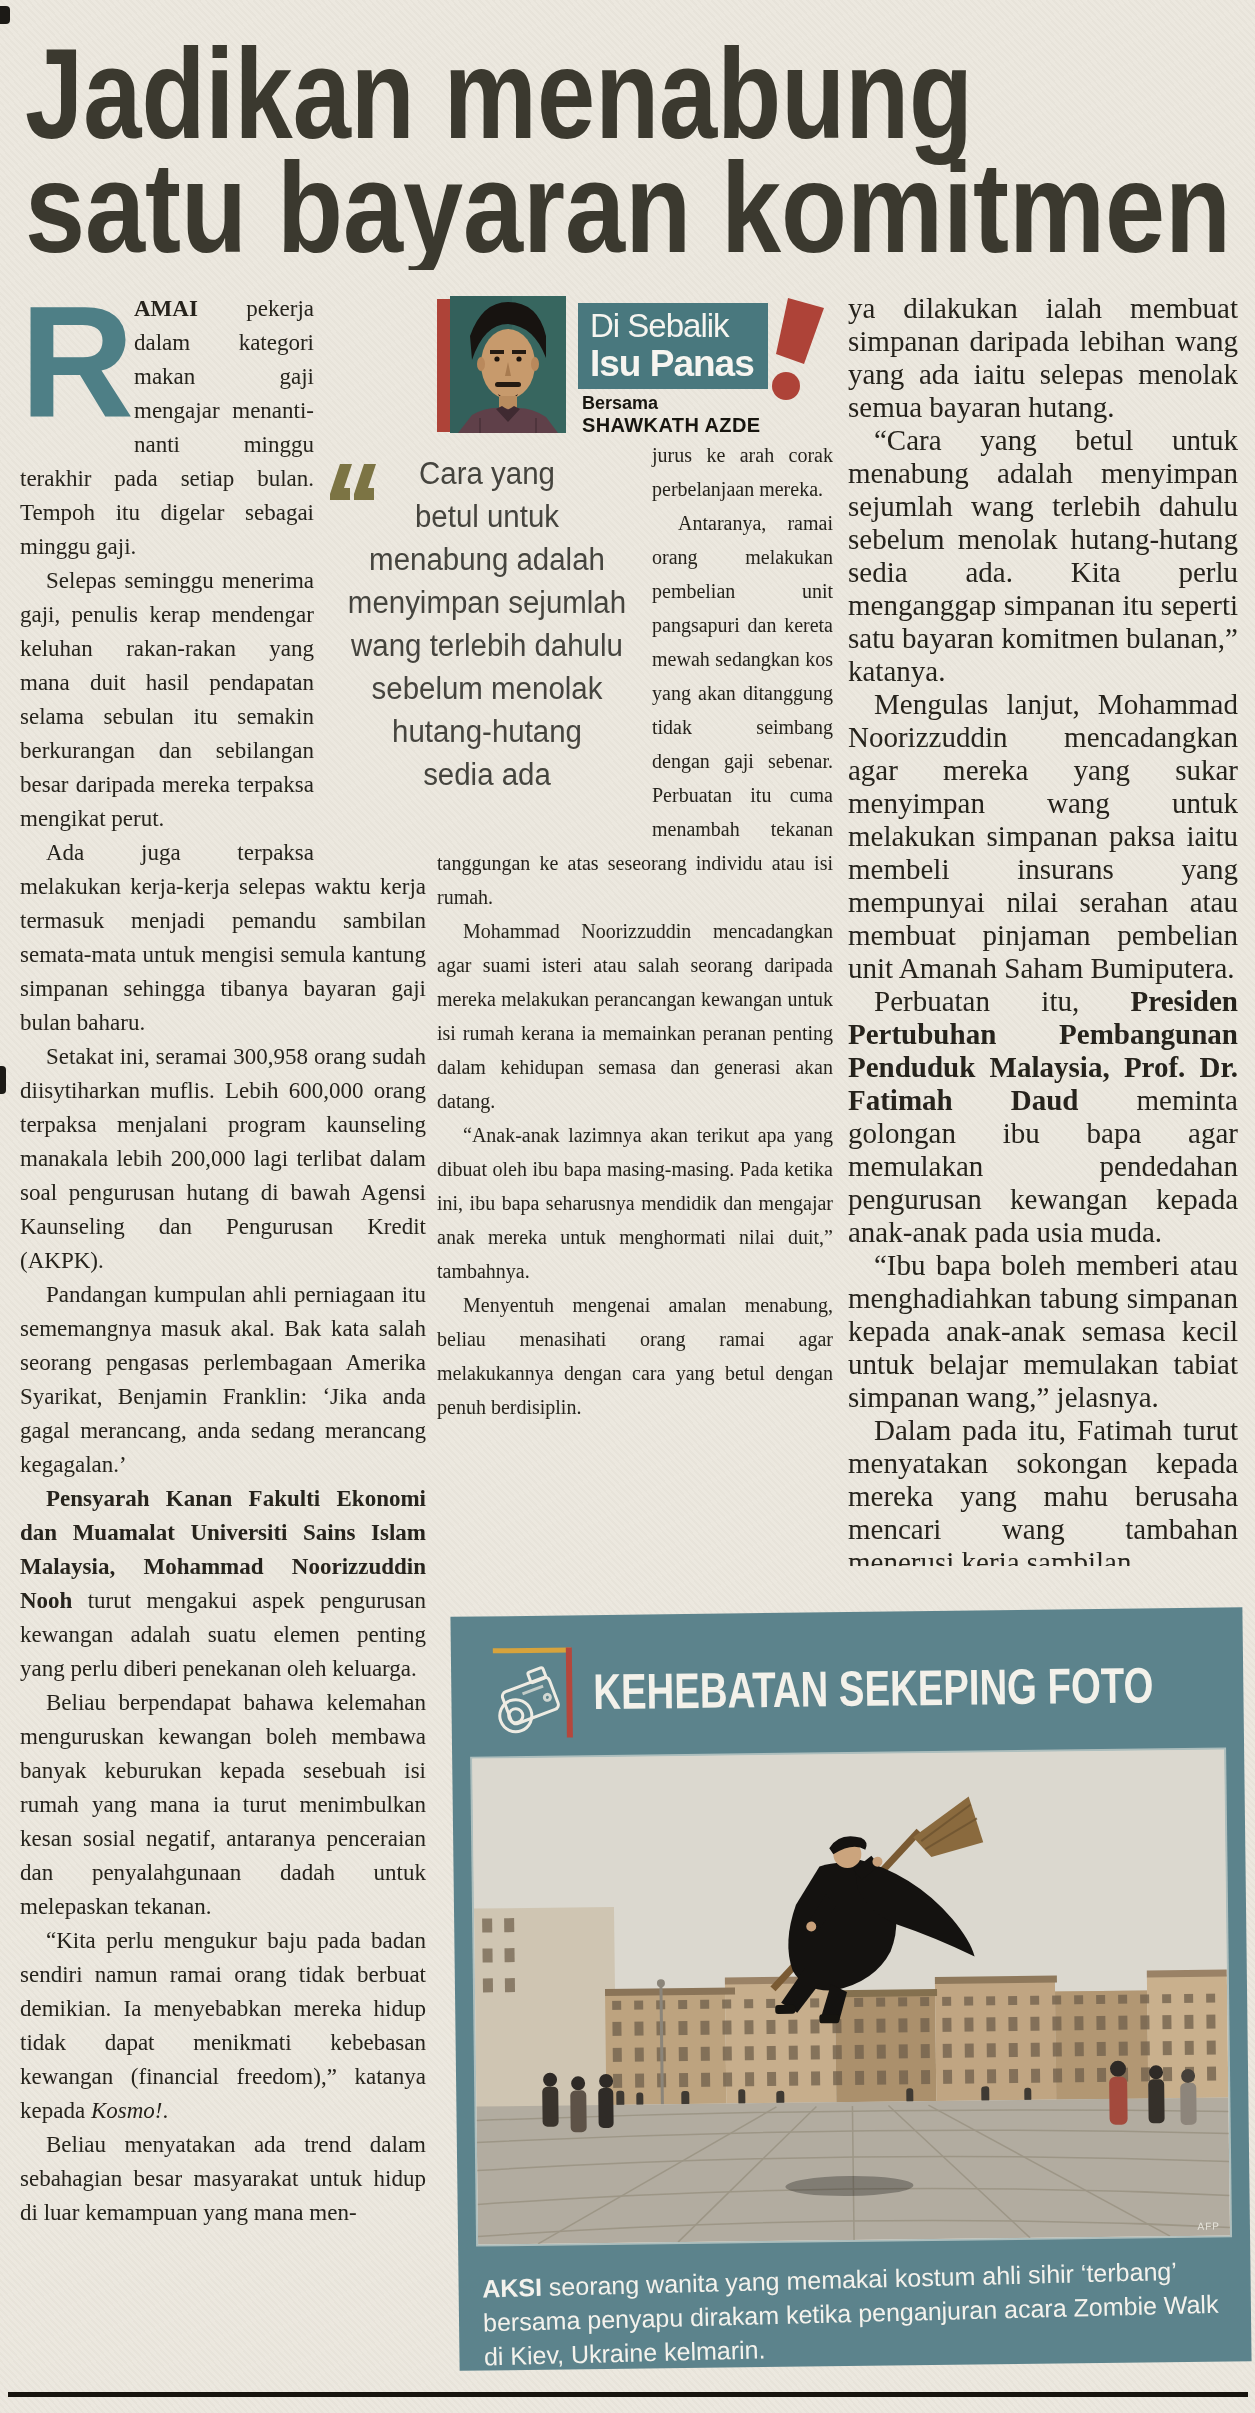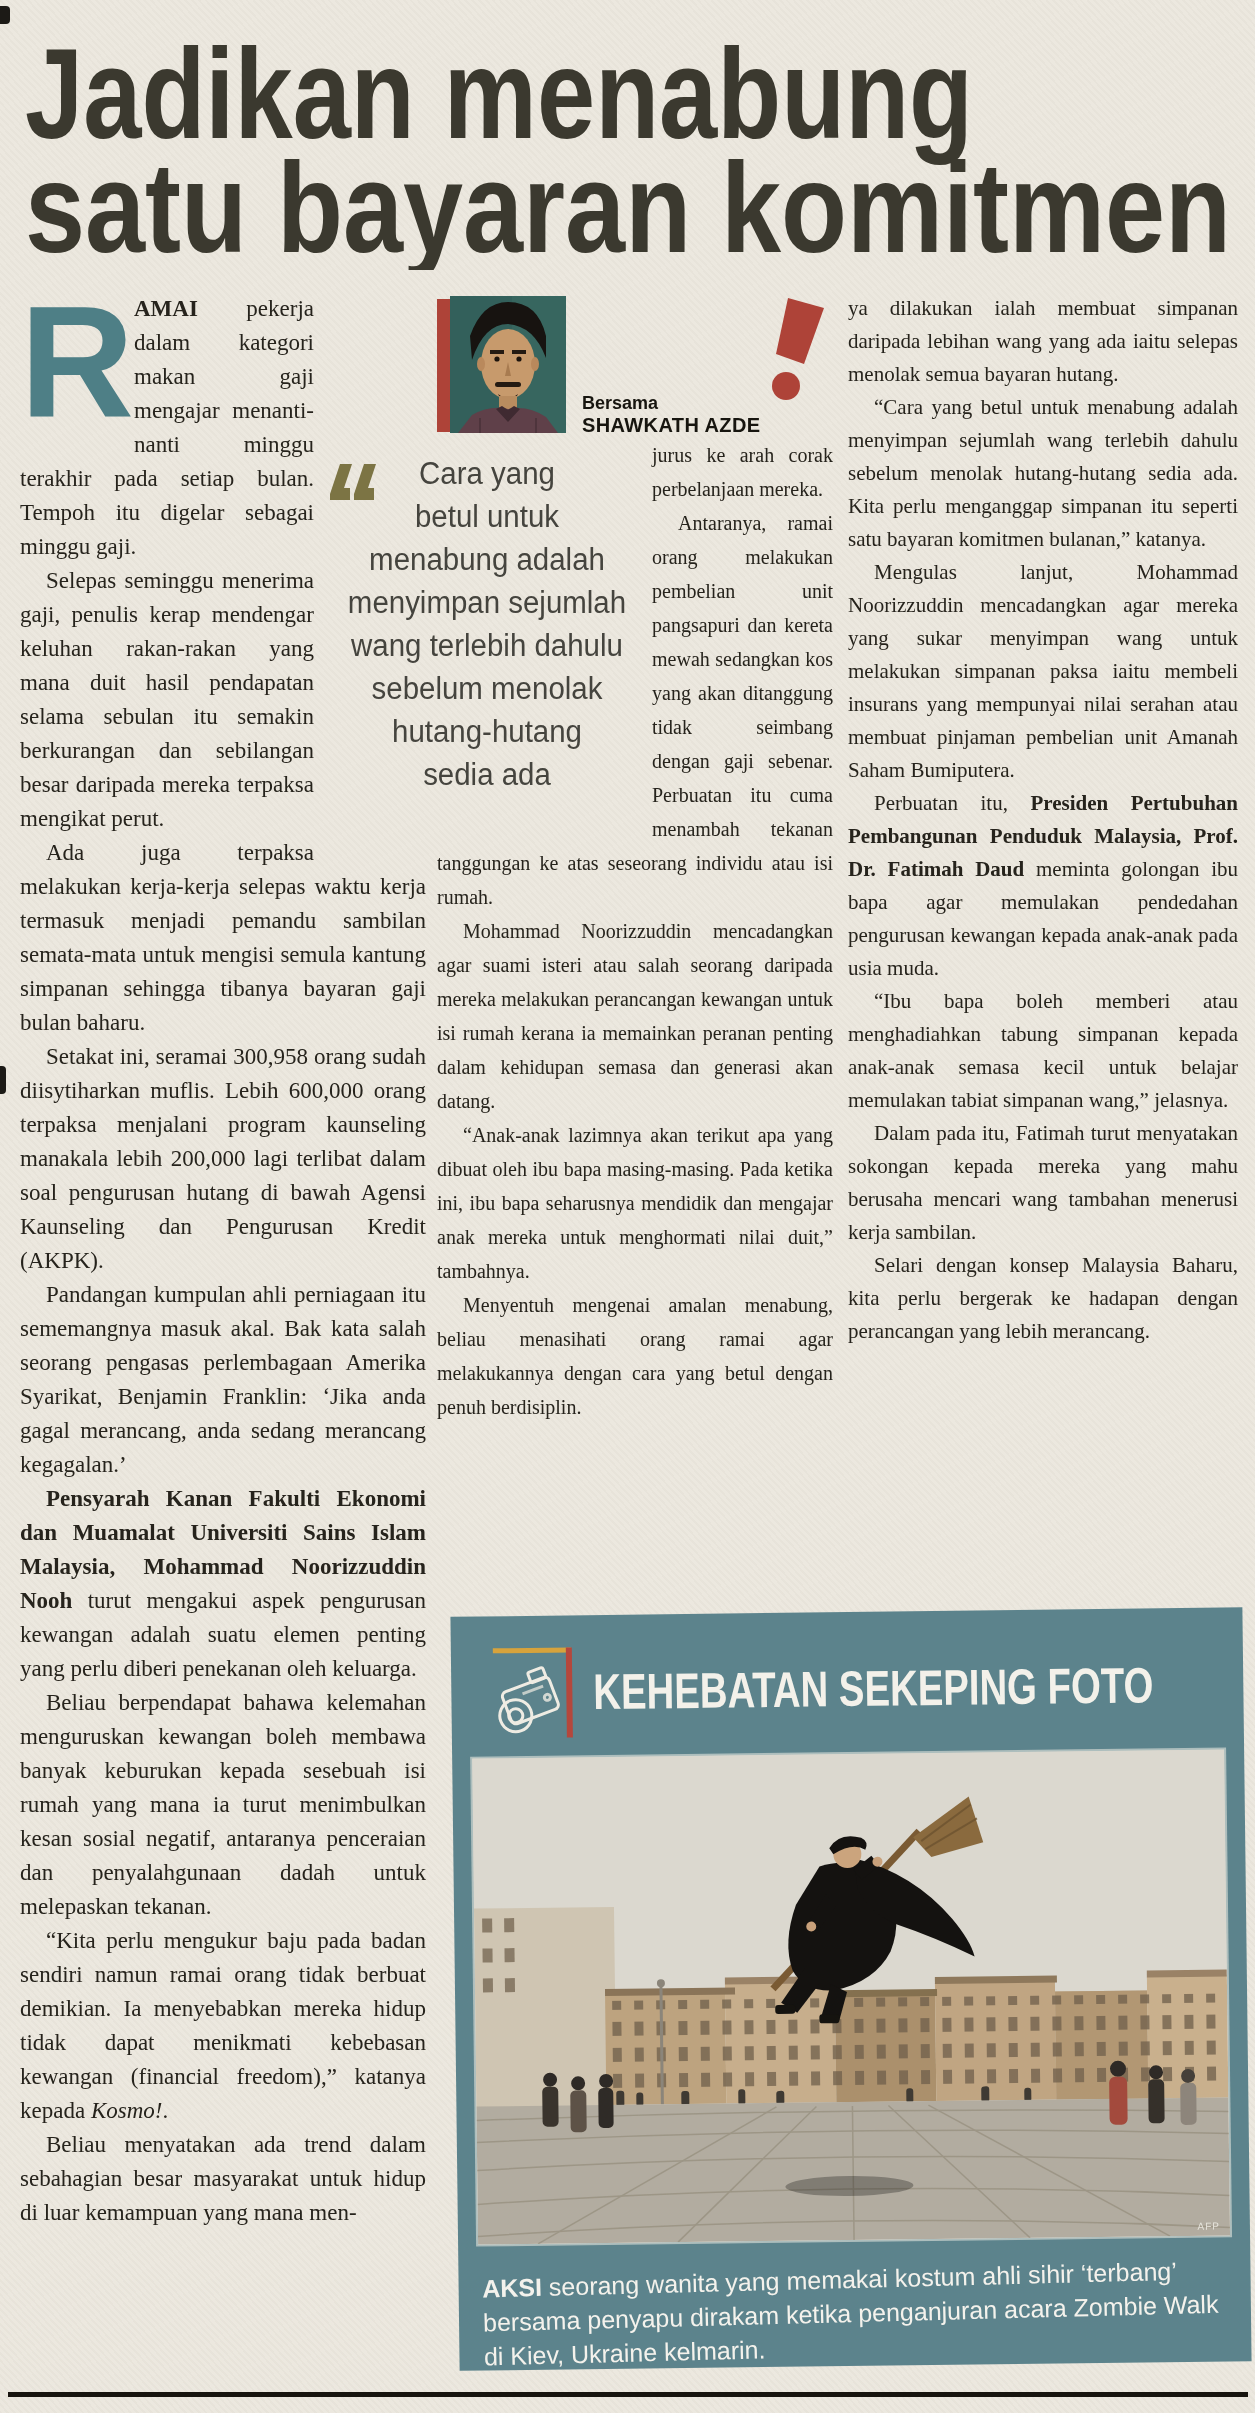--- a/index.html
+++ b/index.html
@@ -26,21 +26,21 @@
   #bersama .b2{font-size:20px;font-weight:bold;line-height:23px;letter-spacing:.4px;}
   
   #pullquote{position:absolute;left:318px;top:452px;width:338px;text-align:center;
              font-family:"Liberation Sans",sans-serif;color:#45443e;}
   #pq-glyph{position:absolute;left:10px;top:12px;}
   .pq-line{font-size:31px;line-height:43px;transform:scaleX(.95);}
   
   .col{position:absolute;color:#26231c;text-align:justify;overflow:hidden;}
   #col1{left:20px;top:292px;width:406px;height:2096px;font-size:23px;line-height:34px;}
   #col2{left:437px;top:438px;width:396px;height:1076px;font-size:20px;line-height:34px;}
-  #col3{left:848px;top:292px;width:390px;height:1274px;font-size:21px;line-height:33px;}
+  #col3{left:848px;top:292px;width:390px;height:1274px;font-size:29px;line-height:33px;}
   .para{margin:0;}
   .para.ind{text-indent:26px;}
   .b{font-weight:bold;}
   .i{font-style:italic;}
   #dropcap{float:left;width:106px;height:130px;margin:6px 8px 4px 0;
            font-family:"Liberation Sans",sans-serif;font-weight:bold;font-size:158px;line-height:126px;
            color:#4e7f86;}
   #spacer-q1{float:right;width:112px;height:560px;}
   #spacer-q2{float:left;width:215px;height:400px;}
   
@@ -89,20 +89,24 @@
     <circle cx="69" cy="63" r="2.6" fill="#1c130c"></circle>
     <path d="M58,66 L55,80 L61,80 Z" fill="#a87b50"></path>
     <rect x="45" y="86" width="26" height="5" rx="2.5" fill="#241a12"></rect>
     <path d="M48,98 Q58,106 68,98 L58,116 Z" fill="#241a12"></path>
     <rect x="49" y="100" width="18" height="18" fill="#b98c5f"></rect>
     <path d="M8,137 L22,119 Q40,109 58,113 Q78,109 96,121 L108,137 Z" fill="#5f4049"></path>
     <path d="M46,113 L58,126 L70,113 L64,110 L58,114 L52,110 Z" fill="#3f2a31"></path>
     <line x1="30" y1="122" x2="30" y2="137" stroke="#3f2a31" stroke-width="2" opacity=".5"></line>
     <line x1="86" y1="122" x2="86" y2="137" stroke="#3f2a31" stroke-width="2" opacity=".5"></line>
   </svg>
+  <div id="dsbox">
+    <div id="ds1">Di Sebalik</div>
+    <div id="ds2">Isu Panas</div>
+  </div>
   <svg id="exclaim" width="78" height="110" viewBox="0 0 78 110">
     <path d="M34,4 L70,14 L50,70 L22,60 Z" fill="#ae4338"></path>
     <circle cx="32" cy="92" r="14" fill="#ae4338"></circle>
   </svg>
   <div id="bersama">
     <div class="b1">Bersama</div>
     <div class="b2">SHAWKATH AZDE</div>
   </div>
 
   <div id="pullquote">

